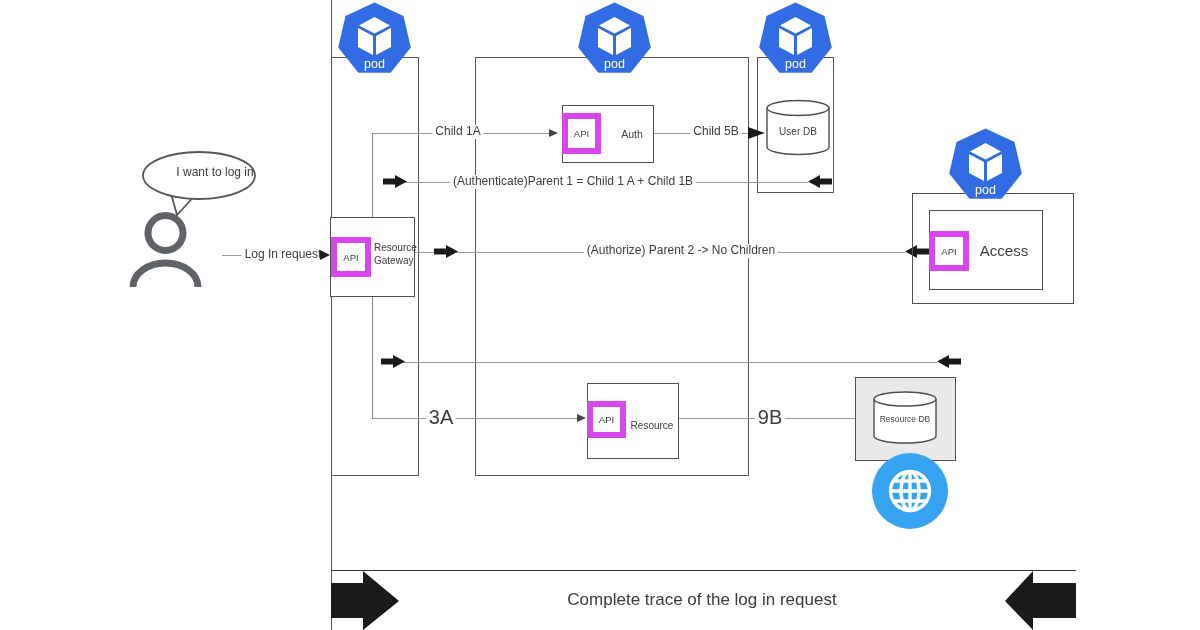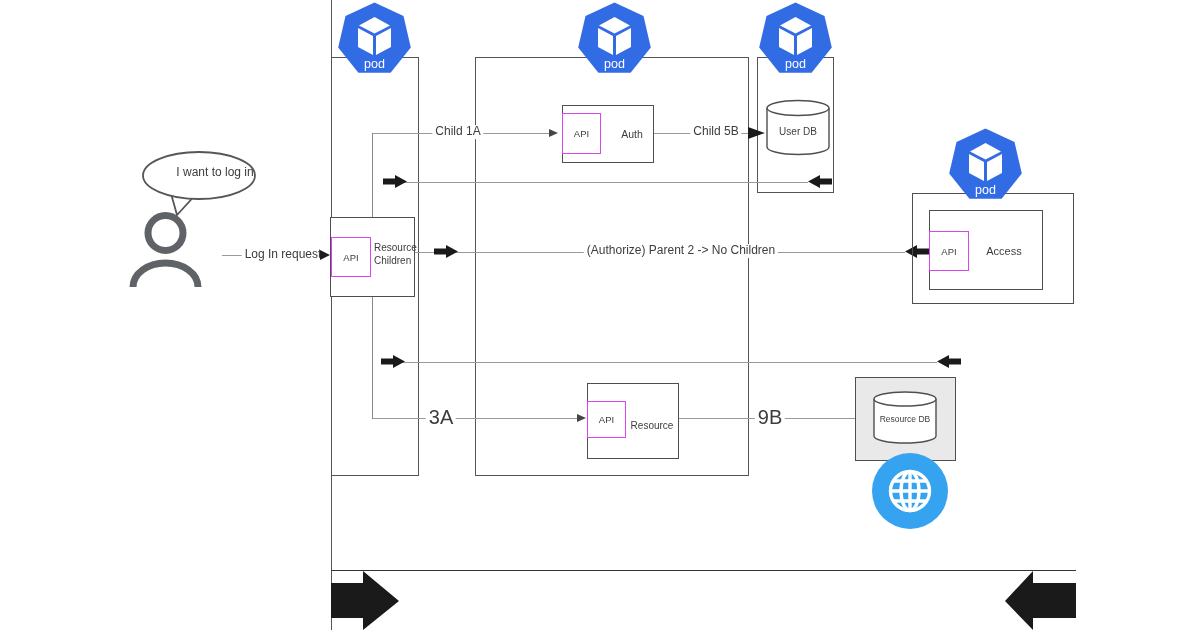--- a/index.html
+++ b/index.html
@@ -11,21 +11,21 @@
   .whitebox{position:absolute;border:1px solid #4f4f4f;background:#fff;}
   .claribox{position:absolute;border:1px solid #4f4f4f;background:transparent;}
   .graybox{position:absolute;border:1px solid #4f4f4f;background:#e9e9e9;}
   .hl{position:absolute;height:1px;background:#9a9a9a;}
   .vl{position:absolute;width:1px;background:#565656;}
   .vl-light{position:absolute;width:1px;background:#8a8a8a;}
   .tag{position:absolute;transform:translate(-50%,-50%);background:#fff;padding:0 3px;
        white-space:nowrap;font-size:12px;color:#3d3d3d;line-height:1.15;}
   .tag.clear{background:transparent;padding:0;}
   .big{font-size:20px;}
-  .apibox{position:absolute;border:1px solid #d946ef;background:#fff;display:flex;
+  .apibox{position:absolute;border:6px solid #d946ef;background:#fff;display:flex;
           align-items:center;justify-content:center;font-size:9.5px;color:#3d3d3d;}
   .arr-r{position:absolute;width:0;height:0;border-top:4px solid transparent;
          border-bottom:4px solid transparent;border-left:9px solid #454545;}
   .arr-r.mid{border-top-width:5px;border-bottom-width:5px;border-left:10px solid #1d1d1d;}
   .arr-r.bold{border-top-width:6px;border-bottom-width:6px;border-left:17px solid #1a1a1a;}
   .gateway-name{position:absolute;font-size:10px;line-height:13px;color:#3d3d3d;}
   .footer-caption{position:absolute;transform:translate(-50%,-50%);font-size:17px;
                   color:#3b3b3b;white-space:nowrap;}
   svg{display:block;overflow:visible;}
 </style>
@@ -46,20 +46,21 @@
 
   <div class="hl" style="left:373px;top:133px;width:176px;"></div>
   <div class="tag" style="left:440px;top:132px;margin-left:18px;">Child 1A</div>
   <div class="arr-r" style="left:549px;top:129px;"></div>
 
   <div class="hl" style="left:653px;top:133px;width:95px;"></div>
   <div class="tag" style="left:716px;top:132px;">Child 5B</div>
   <div class="arr-r bold" style="left:748px;top:127px;"></div>
 
   <div class="hl" style="left:403px;top:182px;width:405px;"></div>
+  <div class="tag" style="left:573px;top:182px;">(Authenticate)Parent 1 = Child 1 A + Child 1B</div>
   <svg class="abs" style="left:383px;top:175px;" width="24" height="13" viewBox="0 0 24 13">
     <polygon points="0,3.5 12,3.5 12,0 24,6.5 12,13 12,9.5 0,9.5" fill="#1a1a1a"></polygon>
     </svg>
   <svg class="abs" style="left:808px;top:175px;" width="24" height="13" viewBox="0 0 24 13">
     <polygon points="24,3.5 12,3.5 12,0 0,6.5 12,13 12,9.5 24,9.5" fill="#1a1a1a"></polygon>
     </svg>
 
   <div class="hl" style="left:414px;top:252px;width:491px;"></div>
   <div class="tag" style="left:681px;top:251px;text-align:center;">(Authorize) Parent 2 -&gt; No Children</div>
   <svg class="abs" style="left:434px;top:245px;" width="24" height="13" viewBox="0 0 24 13">
@@ -82,40 +83,40 @@
   <div class="arr-r" style="left:577px;top:414px;"></div>
 
   <div class="hl" style="left:678px;top:418px;width:185px;"></div>
   <div class="tag big" style="left:770px;top:417px;">9B</div>
   <div class="arr-r" style="left:863px;top:414px;"></div>
 
   <div class="whitebox" style="left:330px;top:217px;width:85px;height:80px;"></div>
   <div class="apibox" style="left:331px;top:237px;width:40px;height:40px;">
     <span>API</span>
     </div>
-  <div class="gateway-name" style="left:374px;top:241px;width:42px;">Resource Children</div>
+  <div class="gateway-name" style="left:374px;top:241px;width:42px;">Resource Gateway</div>
 
   <div class="whitebox" style="left:562px;top:105px;width:92px;height:58px;"></div>
   <div class="apibox" style="left:562px;top:113px;width:39px;height:41px;">
     <span>API</span>
     </div>
   <div class="tag clear" style="left:632px;top:134px;font-size:10.5px;">Auth</div>
 
   <div class="whitebox" style="left:587px;top:383px;width:92px;height:76px;"></div>
   <div class="apibox" style="left:587px;top:401px;width:39px;height:37px;">
     <span>API</span>
     </div>
   <div class="tag clear" style="left:652px;top:426px;font-size:10px;">Resource</div>
 
   <div class="claribox" style="left:912px;top:193px;width:162px;height:111px;"></div>
   <div class="whitebox" style="left:929px;top:210px;width:114px;height:80px;"></div>
   <div class="apibox" style="left:929px;top:231px;width:40px;height:40px;">
     <span>API</span>
     </div>
-  <div class="tag clear" style="left:1004px;top:251px;font-size:11px;">Access</div>
+  <div class="tag clear" style="left:1004px;top:251px;font-size:15px;">Access</div>
 
   <svg class="abs" style="left:766px;top:99px;" width="64" height="58" viewBox="0 0 64 58">
     <path d="M1,9 L1,48 A31,7.5 0 0 0 63,48 L63,9" fill="#fff" stroke="#4f4f4f" stroke-width="1.4"></path>
     <ellipse cx="32" cy="9" rx="31" ry="7.5" fill="#fff" stroke="#4f4f4f" stroke-width="1.4"></ellipse>
     <text x="32" y="36" text-anchor="middle" font-size="10" fill="#3d3d3d">User DB</text>
   </svg>
 
   <div class="graybox" style="left:855px;top:377px;width:101px;height:84px;"></div>
   <svg class="abs" style="left:873px;top:391px;" width="64" height="54" viewBox="0 0 64 54">
     <path d="M1,8 L1,45 A31,7 0 0 0 63,45 L63,8" fill="#fff" stroke="#4f4f4f" stroke-width="1.4"></path>
@@ -174,14 +175,15 @@
     <text x="37.5" y="66" text-anchor="middle" font-size="12.5" fill="#fff">pod</text>
   </svg>
 
   <div class="abs" style="left:331px;top:570px;width:745px;height:1px;background:#333;"></div>
   <svg class="abs" style="left:331px;top:570px;" width="69" height="61" viewBox="0 0 69 61">
     <polygon points="0,13 32,13 32,1 68,31 32,60 32,48 0,48" fill="#1a1a1a"></polygon>
     </svg>
   <svg class="abs" style="left:1005px;top:570px;" width="72" height="61" viewBox="0 0 72 61">
     <polygon points="71,13 28,13 28,1 0,31 28,60 28,48 71,48" fill="#1a1a1a"></polygon>
     </svg>
+  <div class="footer-caption" style="left:702px;top:600px;">Complete trace of the log in request</div>
 
 </div>
 
 </body></html>

